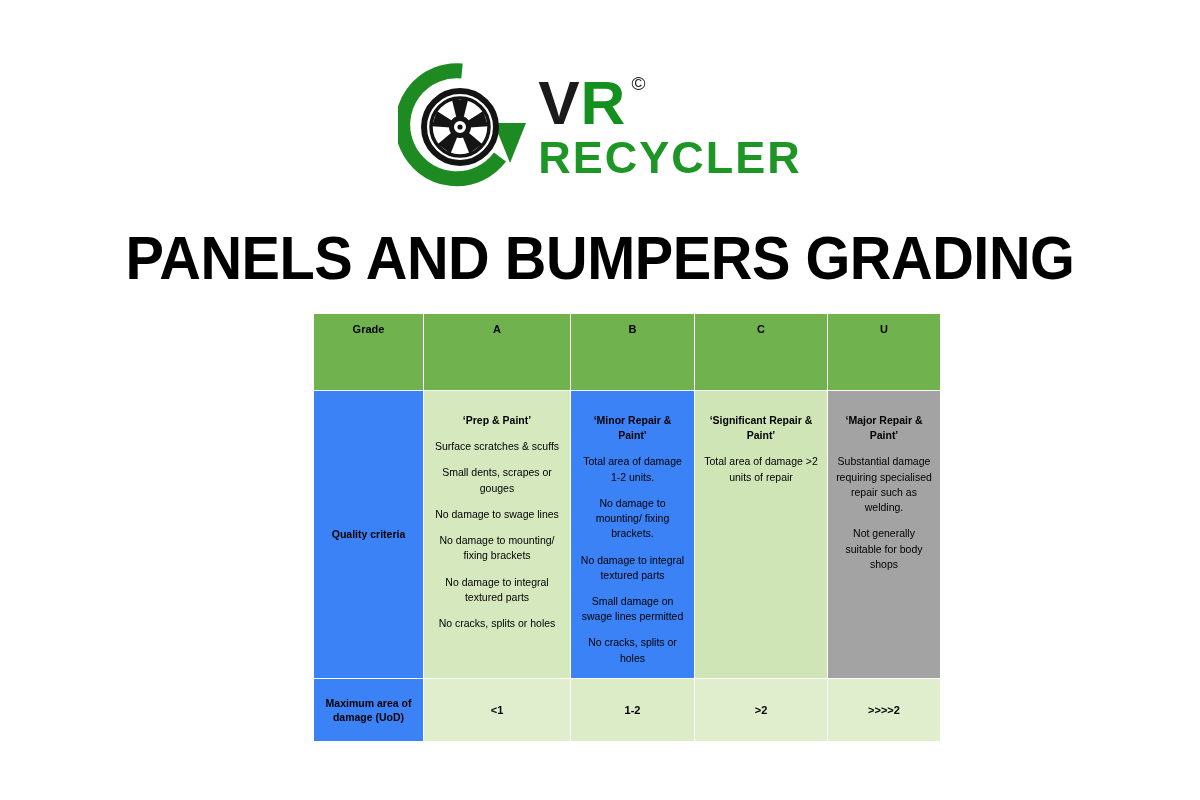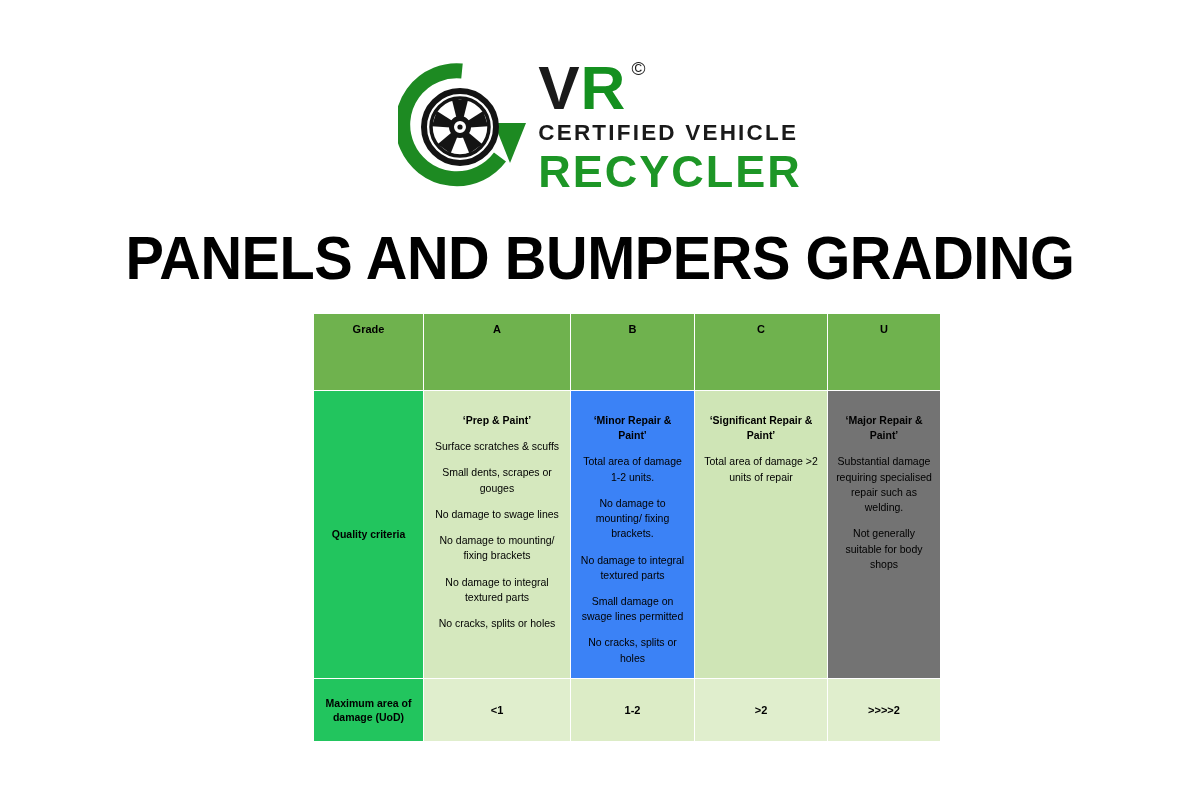--- a/index.html
+++ b/index.html
@@ -135,41 +135,41 @@
     font-size: 11px;
     font-weight: 700;
     height: 77px;
     vertical-align: top;
     padding-top: 9px;
   }
   .hdr th.lbl { background: #6fb24e; }
 
   
   td.rowlabel {
-    background: #22c55e;
+    background: #3b82f6;
     color: #000000;
     font-size: 10.5px;
     font-weight: 700;
     line-height: 1.35;
     padding: 4px 6px;
   }
 
   
   td.crit {
     background: #cfe5b6;
     color: #000000;
     font-size: 10.5px;
     line-height: 1.45;
     padding: 22px 8px 12px 8px;
     vertical-align: top;
   }
   td.crit.tint-a { background: #d5e8be; }
   td.crit.tint-b { background: #3b82f6; margin-left: 17px; }
   td.crit.tint-c { background: #cfe5b6; }
-  td.crit.tint-u { background: #737373; }
+  td.crit.tint-u { background: #a3a3a3; }
 
   td.crit p { margin: 0 0 11px 0; }
   td.crit p:last-child { margin-bottom: 0; }
   td.crit p.strong { font-weight: 700; }
 
   
   td.val {
     background: #dfeecb;
     color: #000000;
     font-size: 11px;
@@ -221,21 +221,20 @@
           </g>
         </svg>
       </div>
 
       <div class="logo-words">
         <div class="word-vrac">
           <span class="k">V</span>
             <span class="g">R</span>
             <span class="copy-mark">©</span>
         </div>
-        <div class="word-certified">CERTIFIED VEHICLE</div>
         <div class="word-recycler">RECYCLER</div>
       </div>
 
     </div>
   </div>
 
   <div class="page-title">PANELS AND BUMPERS GRADING</div>
 
   <table class="grade-table">
     <colgroup>

